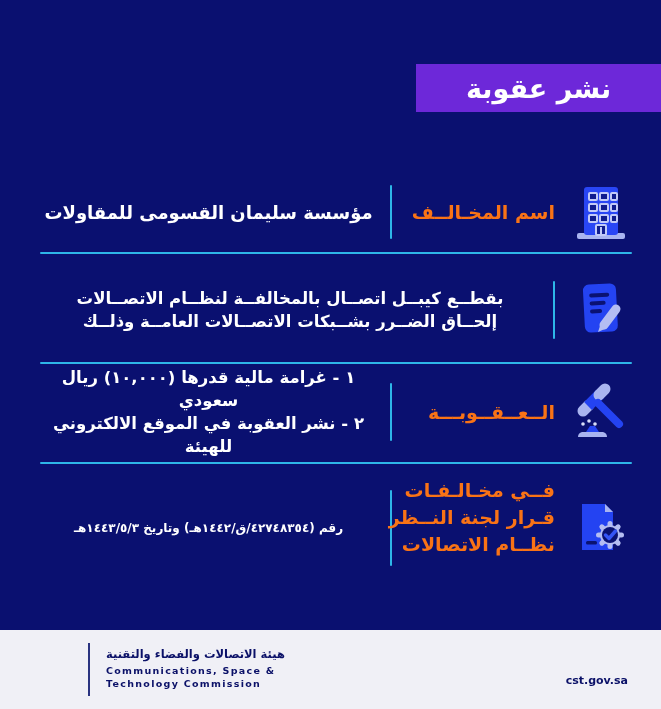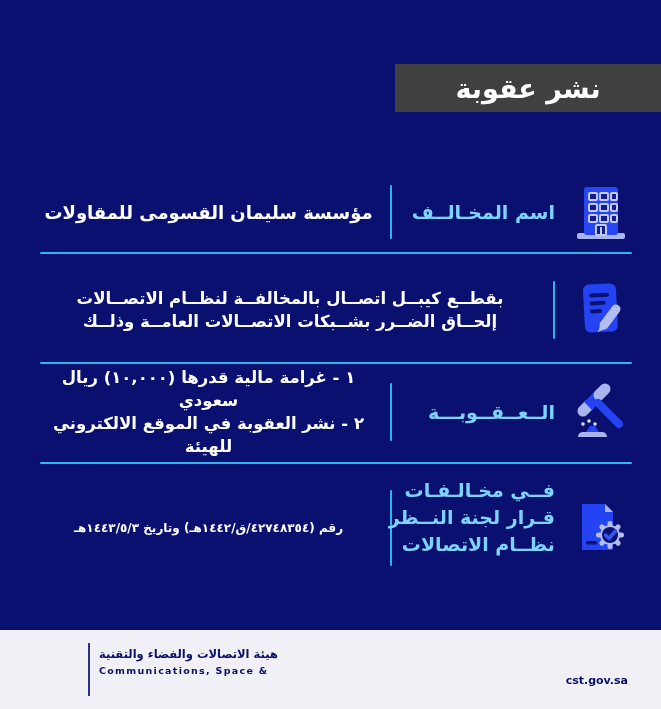--- a/index.html
+++ b/index.html
@@ -7,22 +7,22 @@
   .poster {
     position: relative;
     width: 661px; height: 709px;
     background: #0A1070;
     overflow: hidden;
     font-family: "DejaVu Sans", sans-serif;
     margin: 0 auto;
   }
   
   .banner {
-    position: absolute; top: 64px; right: 0; width: 266px; height: 48px;
-    background: #404040;
+    position: absolute; top: 64px; right: 0; width: 245px; height: 48px;
+    background: #6d28d9;
     display: flex; align-items: center; justify-content: center;
   }
   .banner-title {
     color: #ffffff; font-size: 27px; font-weight: bold; direction: rtl;
     letter-spacing: 0.5px;
   }
   
   .row {
     position: absolute; left: 40px; right: 27px;
     display: flex; align-items: center; gap: 13px;
@@ -35,39 +35,39 @@
     flex: 1; direction: rtl; text-align: center;
     color: #ffffff; font-weight: bold;
   }
   .content-lg { font-size: 18px; }
   .content-md { font-size: 16.5px; line-height: 23px; }
   .content-sm { font-size: 12px; }
   .vdivider { width: 2px; background: #2EB6E8; border-radius: 1px; align-self: center; }
   .vd-1 { height: 54px; } .vd-2 { height: 58px; } .vd-3 { height: 58px; } .vd-4 { height: 76px; }
   .label {
     width: 150px; direction: rtl; 
-    color: #7dd3fc; font-weight: bold; font-size: 19px; line-height: 27px;
+    color: #f97316; font-weight: bold; font-size: 19px; line-height: 27px;
     white-space: nowrap;
   }
   .label-up { margin-bottom: 22px; }
   .icon-box { width: 66px; height: 66px; flex: 0 0 66px; display:flex; align-items:center; justify-content:center; }
   .icon-box svg { width: 64px; height: 64px; }
   .hsep {
     position: absolute; left: 40px; width: 592px; height: 2px;
     background: #2EB6E8; border-radius: 1px;
   }
   .hsep-1 { top: 252px; } .hsep-2 { top: 362px; } .hsep-3 { top: 462px; }
   
   .footer {
     position: absolute; left: 0; right: 0; top: 630px; height: 79px;
     background: #F0F0F6;
   }
   .cst-logo { position: absolute; left: 28px; top: 11px; width: 56px; height: 56px; }
   .footer-vdiv { position: absolute; left: 88px; top: 13px; height: 53px; width: 2px; background: #2A3380; }
-  .org-names { position: absolute; left: 99px; top: 17px; }
+  .org-names { position: absolute; left: 106px; top: 17px; }
   .org-ar { font-size: 11.5px; font-weight: bold; color: #0B1168; direction: rtl; text-align: left; }
   .org-en { margin-top: 4px; font-size: 9.5px; font-weight: bold; color: #0B1168; letter-spacing: 1.3px; line-height: 12.5px; }
   .website { position: absolute; right: 33px; top: 44px; font-size: 11px; font-weight: bold; color: #0B1168; }
 </style>
 </head>
 <body>
 
 <div class="poster">
 
   <div class="banner">
@@ -180,18 +180,19 @@
       </svg>
     </div>
   </section>
 
   <footer class="footer">
     <div class="footer-vdiv"></div>
     <div class="org-names">
       <div class="org-ar">هيئة الاتصالات والفضاء والتقنية</div>
       <div class="org-en">
         <div>Communications, Space &amp;</div>
+        <div>Technology Commission</div>
       </div>
     </div>
     <div class="website">cst.gov.sa</div>
   </footer>
 
 </div>
 
 </body></html>

